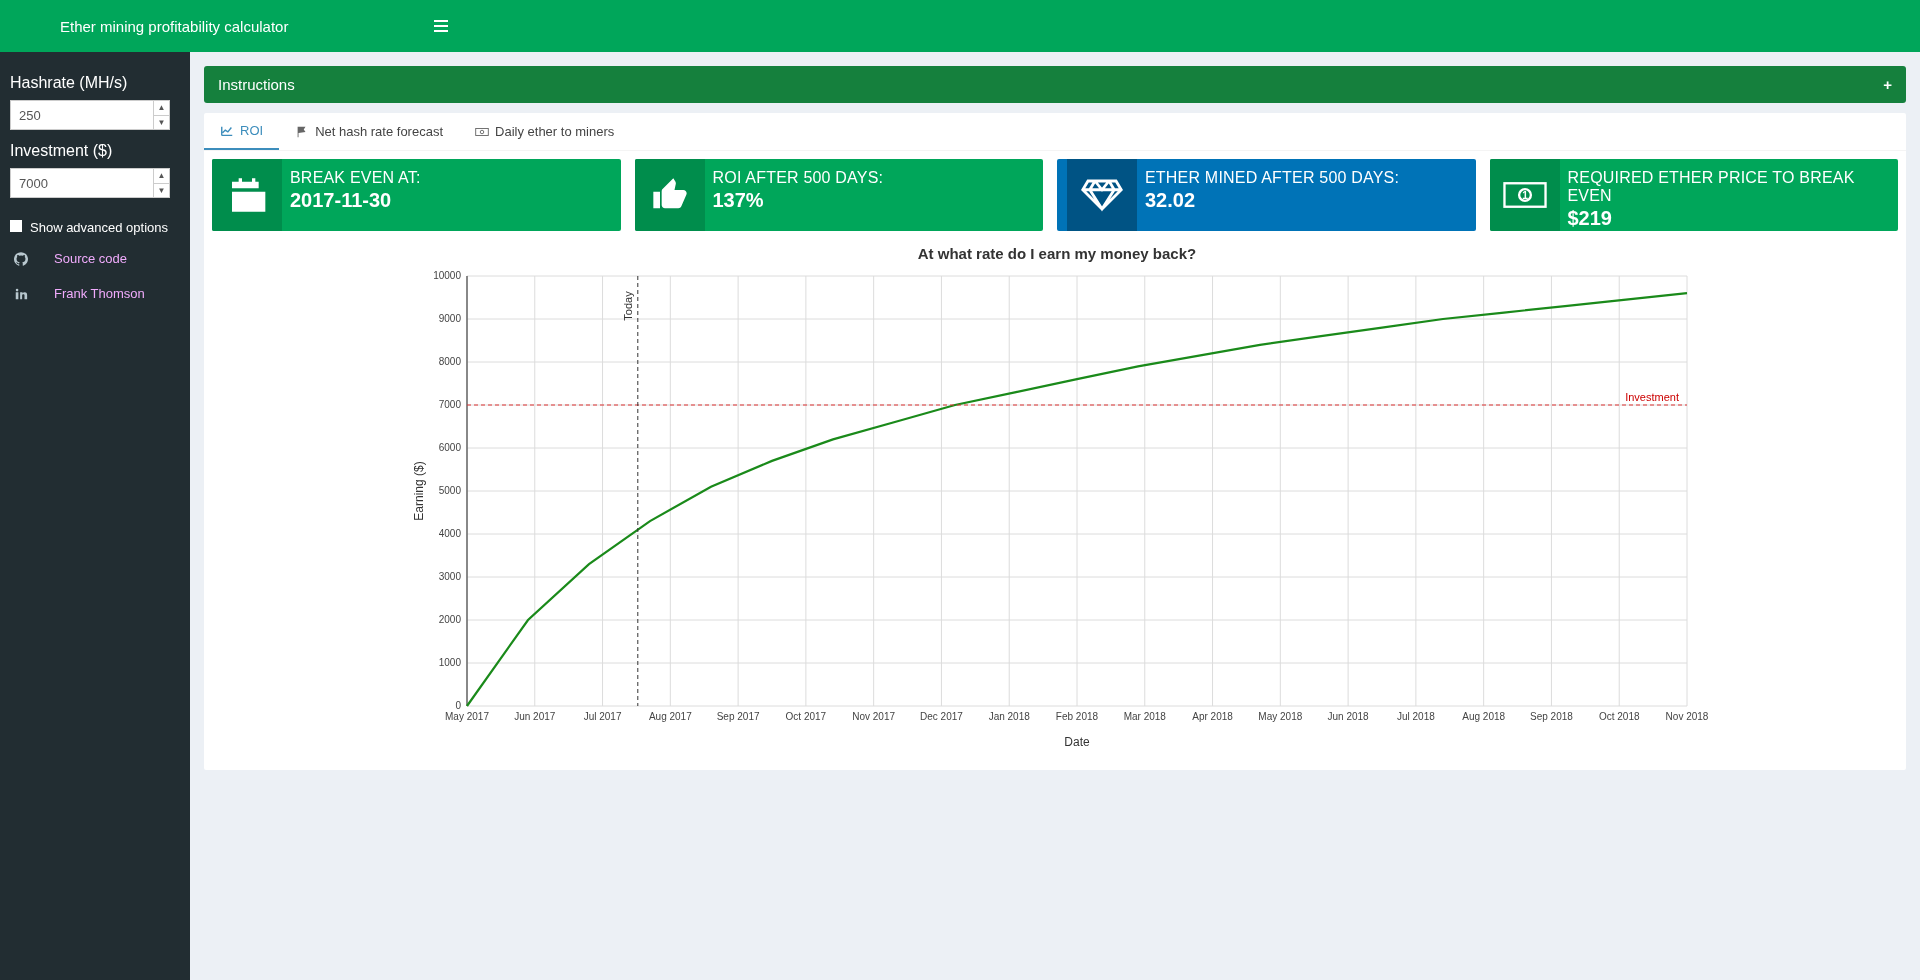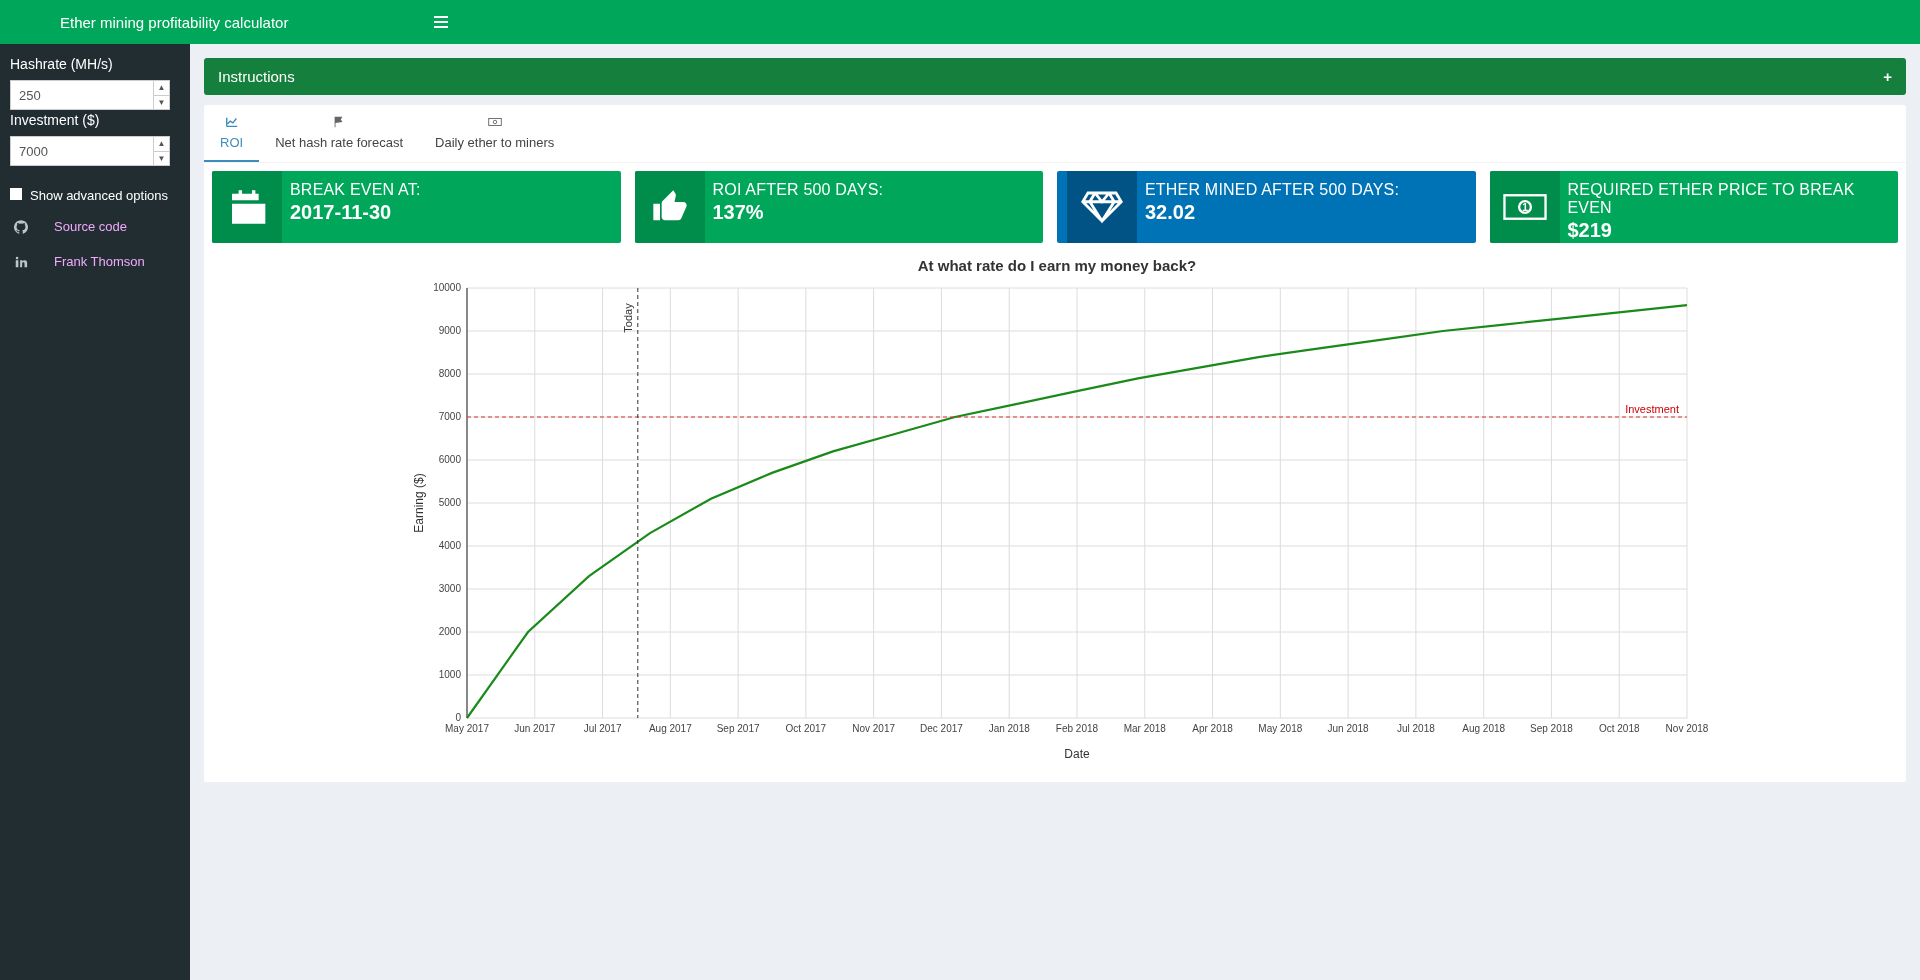--- a/index.html
+++ b/index.html
@@ -1,50 +1,50 @@
 <!DOCTYPE html>
 <html><head>
 <meta charset="utf-8">
 <style>
   * { box-sizing: border-box; margin: 0; padding: 0; }
   html, body { height: 100%; font-family: "Helvetica Neue", Helvetica, Arial, sans-serif; font-size: 13px; color: #333; background: #ecf0f5; }
   body { display: flex; flex-direction: column; }
 
   
-  .header { height: 44px; background: #00a65a; color: #fff; display: flex; align-items: center; }
+  .header { height: 52px; background: #00a65a; color: #fff; display: flex; align-items: center; }
   .header .logo { width: 420px; padding-left: 60px; font-size: 15px; }
   .header .toggle { padding: 0 14px; cursor: pointer; font-size: 14px; }
 
   
   .wrap { flex: 1; display: flex; min-height: 0; }
 
   
   .sidebar { width: 190px; background: #222d32; color: #b8c7ce; padding: 10px 10px 0 10px; display: flex; flex-direction: column; }
-  .sidebar .field-label { color: #fff; font-size: 14px; margin: 2px 0 8px 0; }
+  .sidebar .field-label { color: #fff; font-size: 16px; margin: 12px 0 8px 0; }
   .num-wrap { position: relative; width: 160px; }
   .num-wrap input { width: 100%; height: 30px; padding: 4px 22px 4px 8px; border: 1px solid #ccc; font-size: 13px; color: #555; background: #fff; }
   .spin { position: absolute; right: 1px; top: 1px; bottom: 1px; width: 16px; display: flex; flex-direction: column; border-left: 1px solid #ccc; }
   .spin span { flex:1; display:flex; align-items:center; justify-content:center; font-size:8px; color:#555; cursor:pointer; background:#fff; }
   .spin span:first-child { border-bottom: 1px solid #ccc; }
 
   .chk-row { margin: 22px 0 6px 0; display:flex; color:#fff; font-size:13px; cursor:pointer; }
   .chk-row .box { width:12px; height:12px; background:#fff; margin-right:8px; display:inline-block; }
 
   .side-link { display:flex; align-items:center; gap:26px; padding:10px 4px; font-size:13px; color:#f0abfc; cursor:pointer; }
   .side-icon { width:14px; height:14px; display:inline-flex; align-items:center; justify-content:center; }
 
   
   .content { flex:1; padding:14px; overflow:auto; }
 
   .panel-instr { background:#15803d; color:#fff; border-radius:3px; padding:10px 14px; display:flex; justify-content:space-between; align-items:center; font-size:15px; }
 
   .card { background:#fff; margin-top:10px; border-radius:2px; }
 
   .tabs { display:flex; border-bottom:1px solid #f4f4f4; }
-  .tab { padding:10px 16px; font-size:13px; color:#444; cursor:pointer; display:flex; align-items:center; gap:6px;flex-direction:column; }
+  .tab { padding:10px 16px; font-size:13px; color:#444; cursor:pointer; display:flex; align-items:center; gap:6px; }
   .tab.active { border-bottom:2px solid #3c8dbc; color:#3c8dbc; }
   .tab-icon { width:14px; height:14px; }
 
   .stat-row { display:flex; gap:14px; padding:8px 8px 0 8px; }
   .stat { flex:1; display:flex; height:72px; border-radius:2px; overflow:hidden; color:#fff; }
   .stat .ic { width:70px; display:flex; align-items:center; justify-content:center; }
   .stat .txt { flex:1; padding:10px 8px 8px 8px; }
   .stat .txt .lbl { font-size:16px; letter-spacing:.2px; }
   .stat .txt .val { font-size:20px; font-weight:bold; margin-top:2px; }
 

